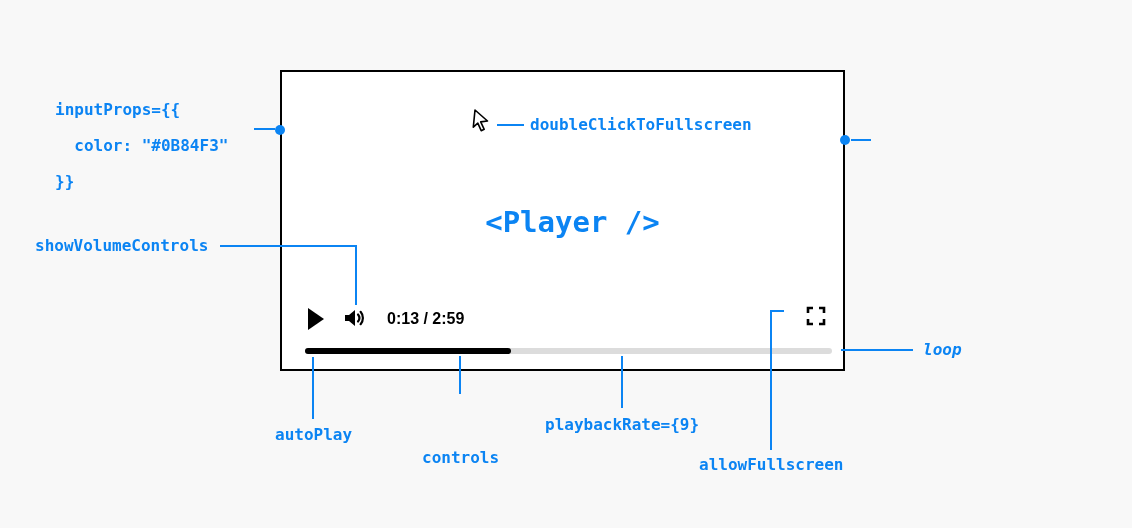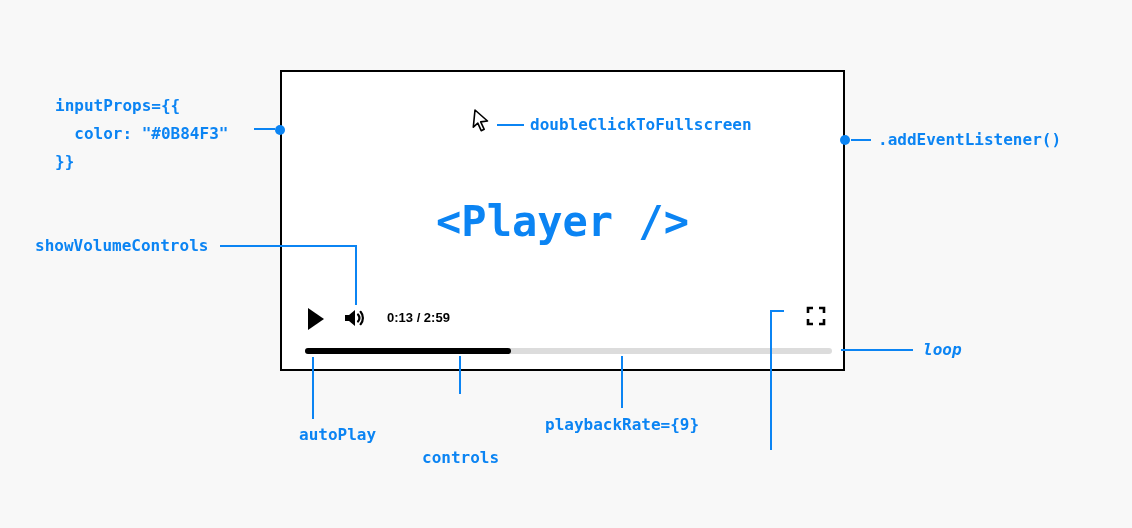--- a/index.html
+++ b/index.html
@@ -20,39 +20,40 @@
   }
   .ann{
     position:absolute;
     color:var(--accent,#0B84F3);
     font-family:"DejaVu Sans Mono", monospace;
     font-size:16px;
     font-weight:600;
     line-height:20px;
     white-space:nowrap;
   }
-  .ann.pre{white-space:pre;line-height:28px;margin:0;}
+  .ann.pre{white-space:pre;line-height:36px;margin:0;}
   .hline,.vline{position:absolute;background:var(--accent,#0B84F3);}
   .hline{height:2px;}
   .vline{width:2px;}
   .dot{
     position:absolute;width:10px;height:10px;border-radius:50%;
     background:var(--accent,#0B84F3);
   }
   .player-title{
     left:280px;top:196px;width:565px;
     text-align:center;
     color:var(--accent,#0B84F3);
-    font-size:42px;font-weight:600;line-height:52px;
+    font-size:29px;font-weight:600;line-height:52px;
     font-family:"DejaVu Sans Mono", monospace;
+    padding-left:10px;
   }
   .time-display{
     left:387px;top:310px;
     font-family:"Liberation Sans", sans-serif;
-    font-size:13px;font-weight:600;color:#000;
+    font-size:16px;font-weight:600;color:#000;
   }
   .progress-track{
     left:305px;top:348px;width:527px;height:6px;
     background:var(--track,#DCDCDC);border-radius:3px;
   }
   .progress-fill{
     position:absolute;left:0;top:0;height:6px;width:39%;
     background:var(--fill,#000);border-radius:3px;
   }
   .icon{display:block;}
@@ -98,34 +99,34 @@
   </div>
 
   <pre class="ann pre" style="left:55px;top:92px;">inputProps={{
   color: "#0B84F3"
 }}</pre>
   <div class="hline" style="left:254px;top:128px;width:21px;"></div>
   <div class="dot" style="left:275px;top:125px;"></div>
 
   <div class="dot" style="left:840px;top:135px;"></div>
   <div class="hline" style="left:851px;top:139px;width:20px;"></div>
-  <div class="ann" style="left:878px;top:130px;">.addEventListener()</div>
 
   <div class="ann" style="left:35px;top:236px;">showVolumeControls</div>
   <div class="hline" style="left:220px;top:245px;width:137px;"></div>
   <div class="vline" style="left:355px;top:245px;height:60px;"></div>
 
   <div class="hline" style="left:841px;top:349px;width:72px;"></div>
   <div class="ann" style="left:923px;top:340px;font-style:italic;">loop</div>
 
   <div class="vline" style="left:312px;top:357px;height:62px;"></div>
-  <div class="ann" style="left:275px;top:425px;margin-left:24px;">autoPlay</div>
+  <div class="ann" style="left:275px;top:425px;">autoPlay</div>
 
   <div class="vline" style="left:459px;top:356px;height:38px;"></div>
   <div class="ann" style="left:422px;top:400px;margin-top:48px;">controls</div>
 
   <div class="vline" style="left:621px;top:356px;height:52px;"></div>
   <div class="ann" style="left:545px;top:415px;">playbackRate={9}</div>
 
   <div class="hline" style="left:770px;top:310px;width:14px;"></div>
   <div class="vline" style="left:770px;top:310px;height:140px;"></div>
+  <div class="ann" style="left:699px;top:455px;">allowFullscreen</div>
 
 </div>
 
 </body></html>

